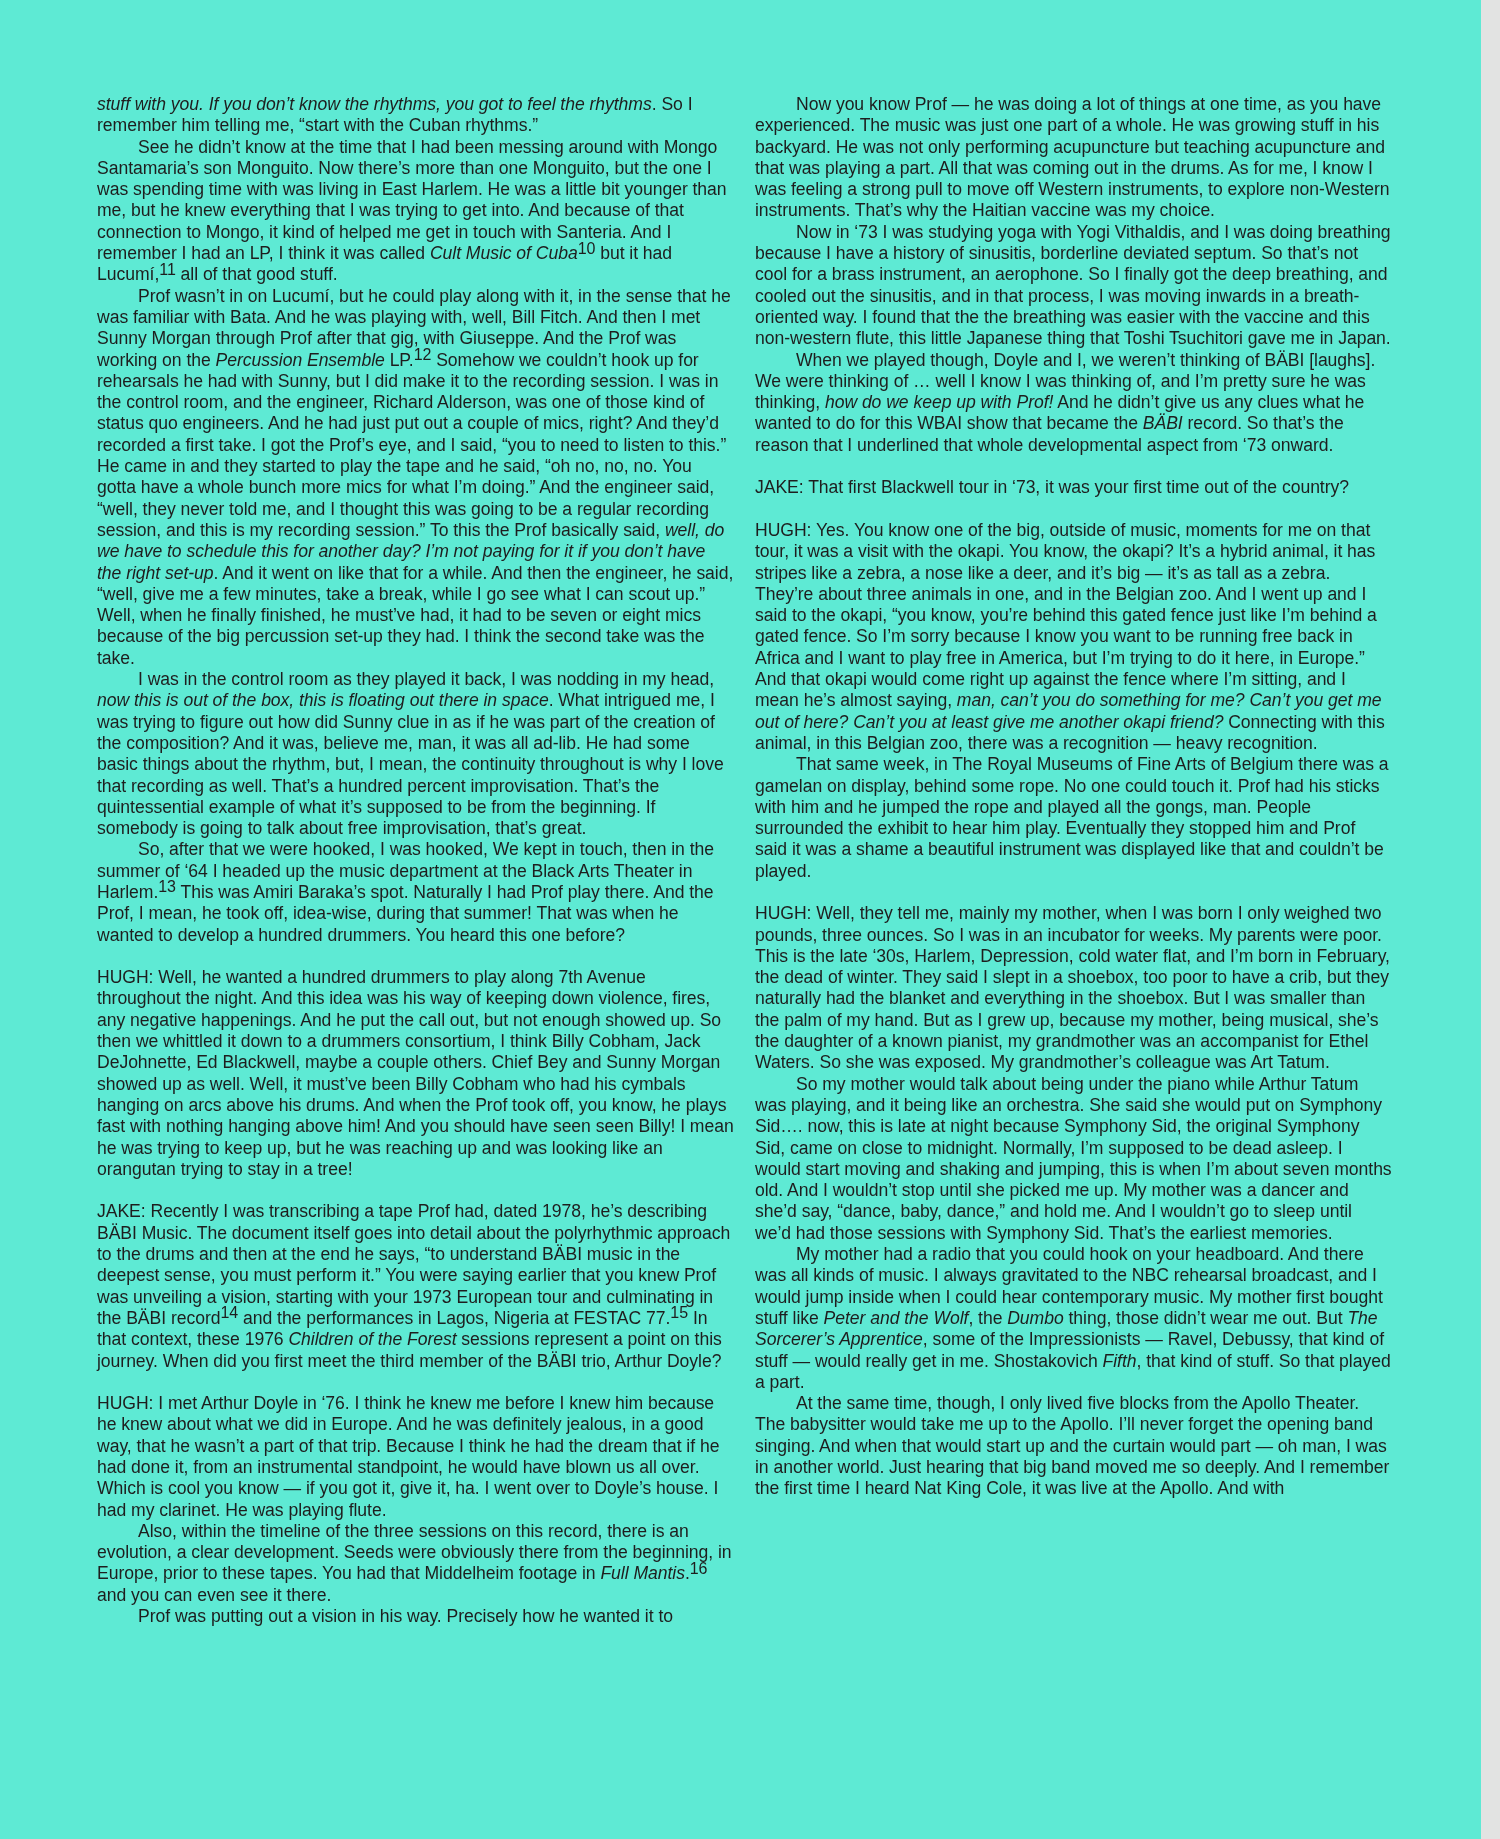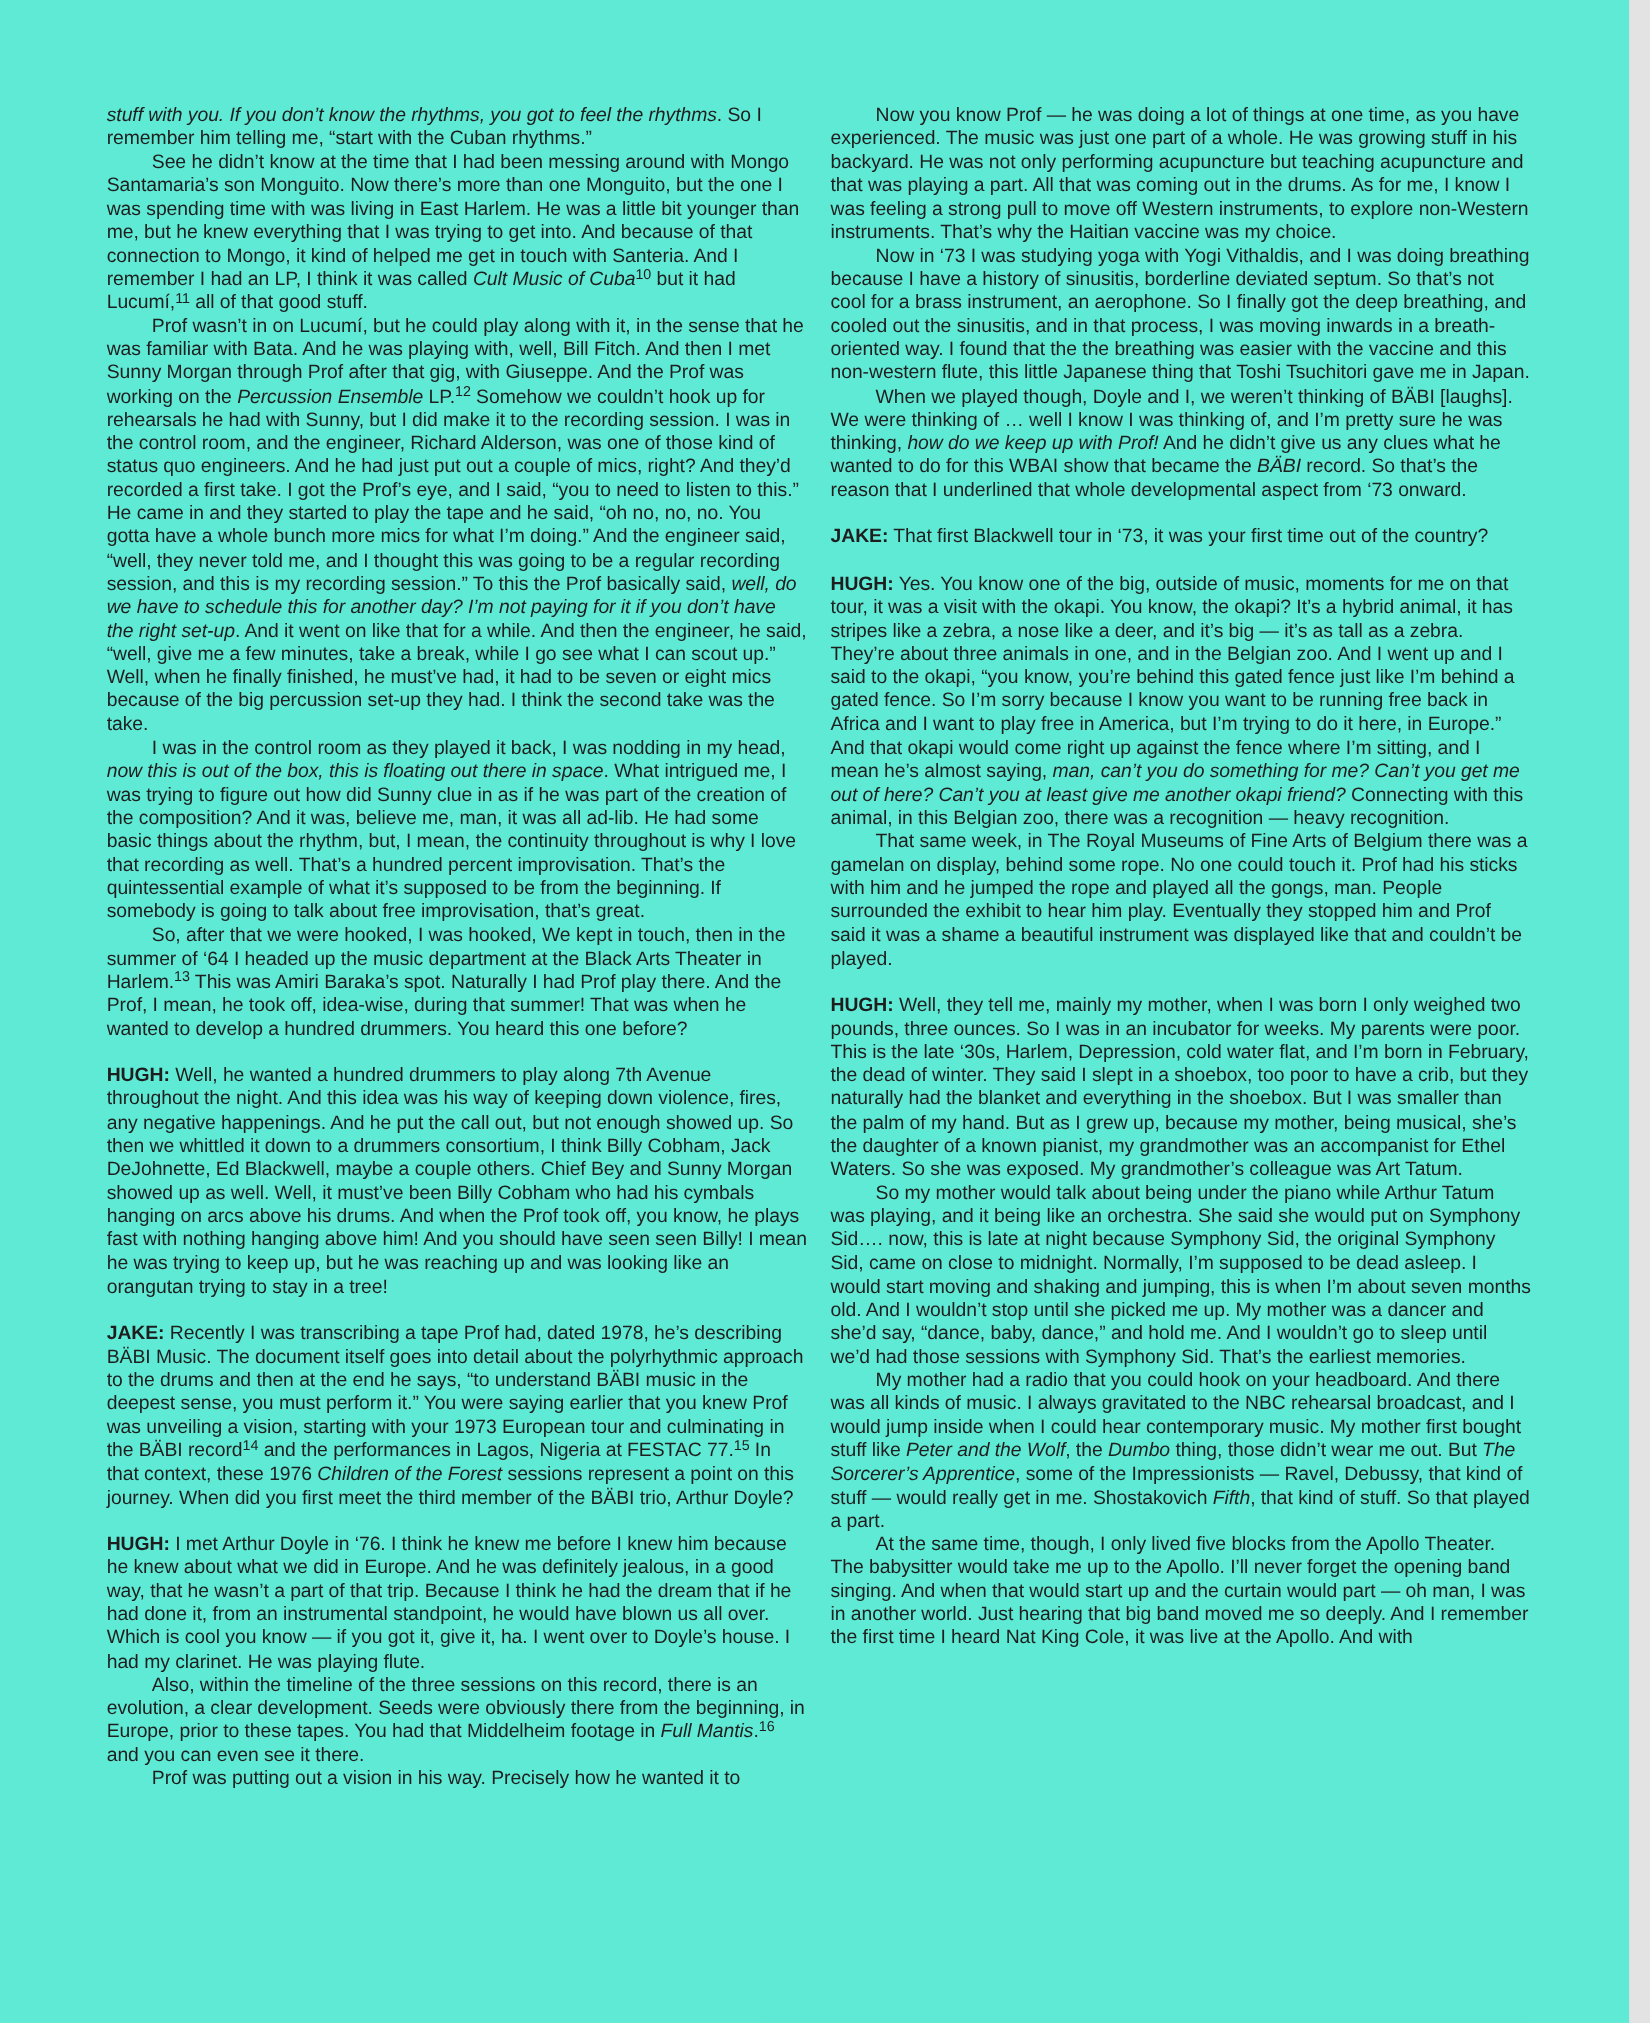--- a/index.html
+++ b/index.html
@@ -20,23 +20,23 @@
     line-height: 21.3px;
     letter-spacing: -0.05px;
     text-align: left;
   }
   .col-left  { left: 97px; }
   .col-right { left: 755px; }
   p.para { margin: 0; padding: 0; }
   p.para.indent { text-indent: 41px; }
   p.para.gap { margin-top: 21.3px; }
   .para em { font-style: italic; }
-  .para strong { font-weight: bold; }
+  .para strong { font-weight: normal; }
   .para sup {
-    font-size: 13px;
+    font-size: 16px;
     line-height: 0;
     vertical-align: baseline;
     position: relative;
     top: -5.5px;
   }
 </style>
 </head>
 <body>
 
 <div class="page">

